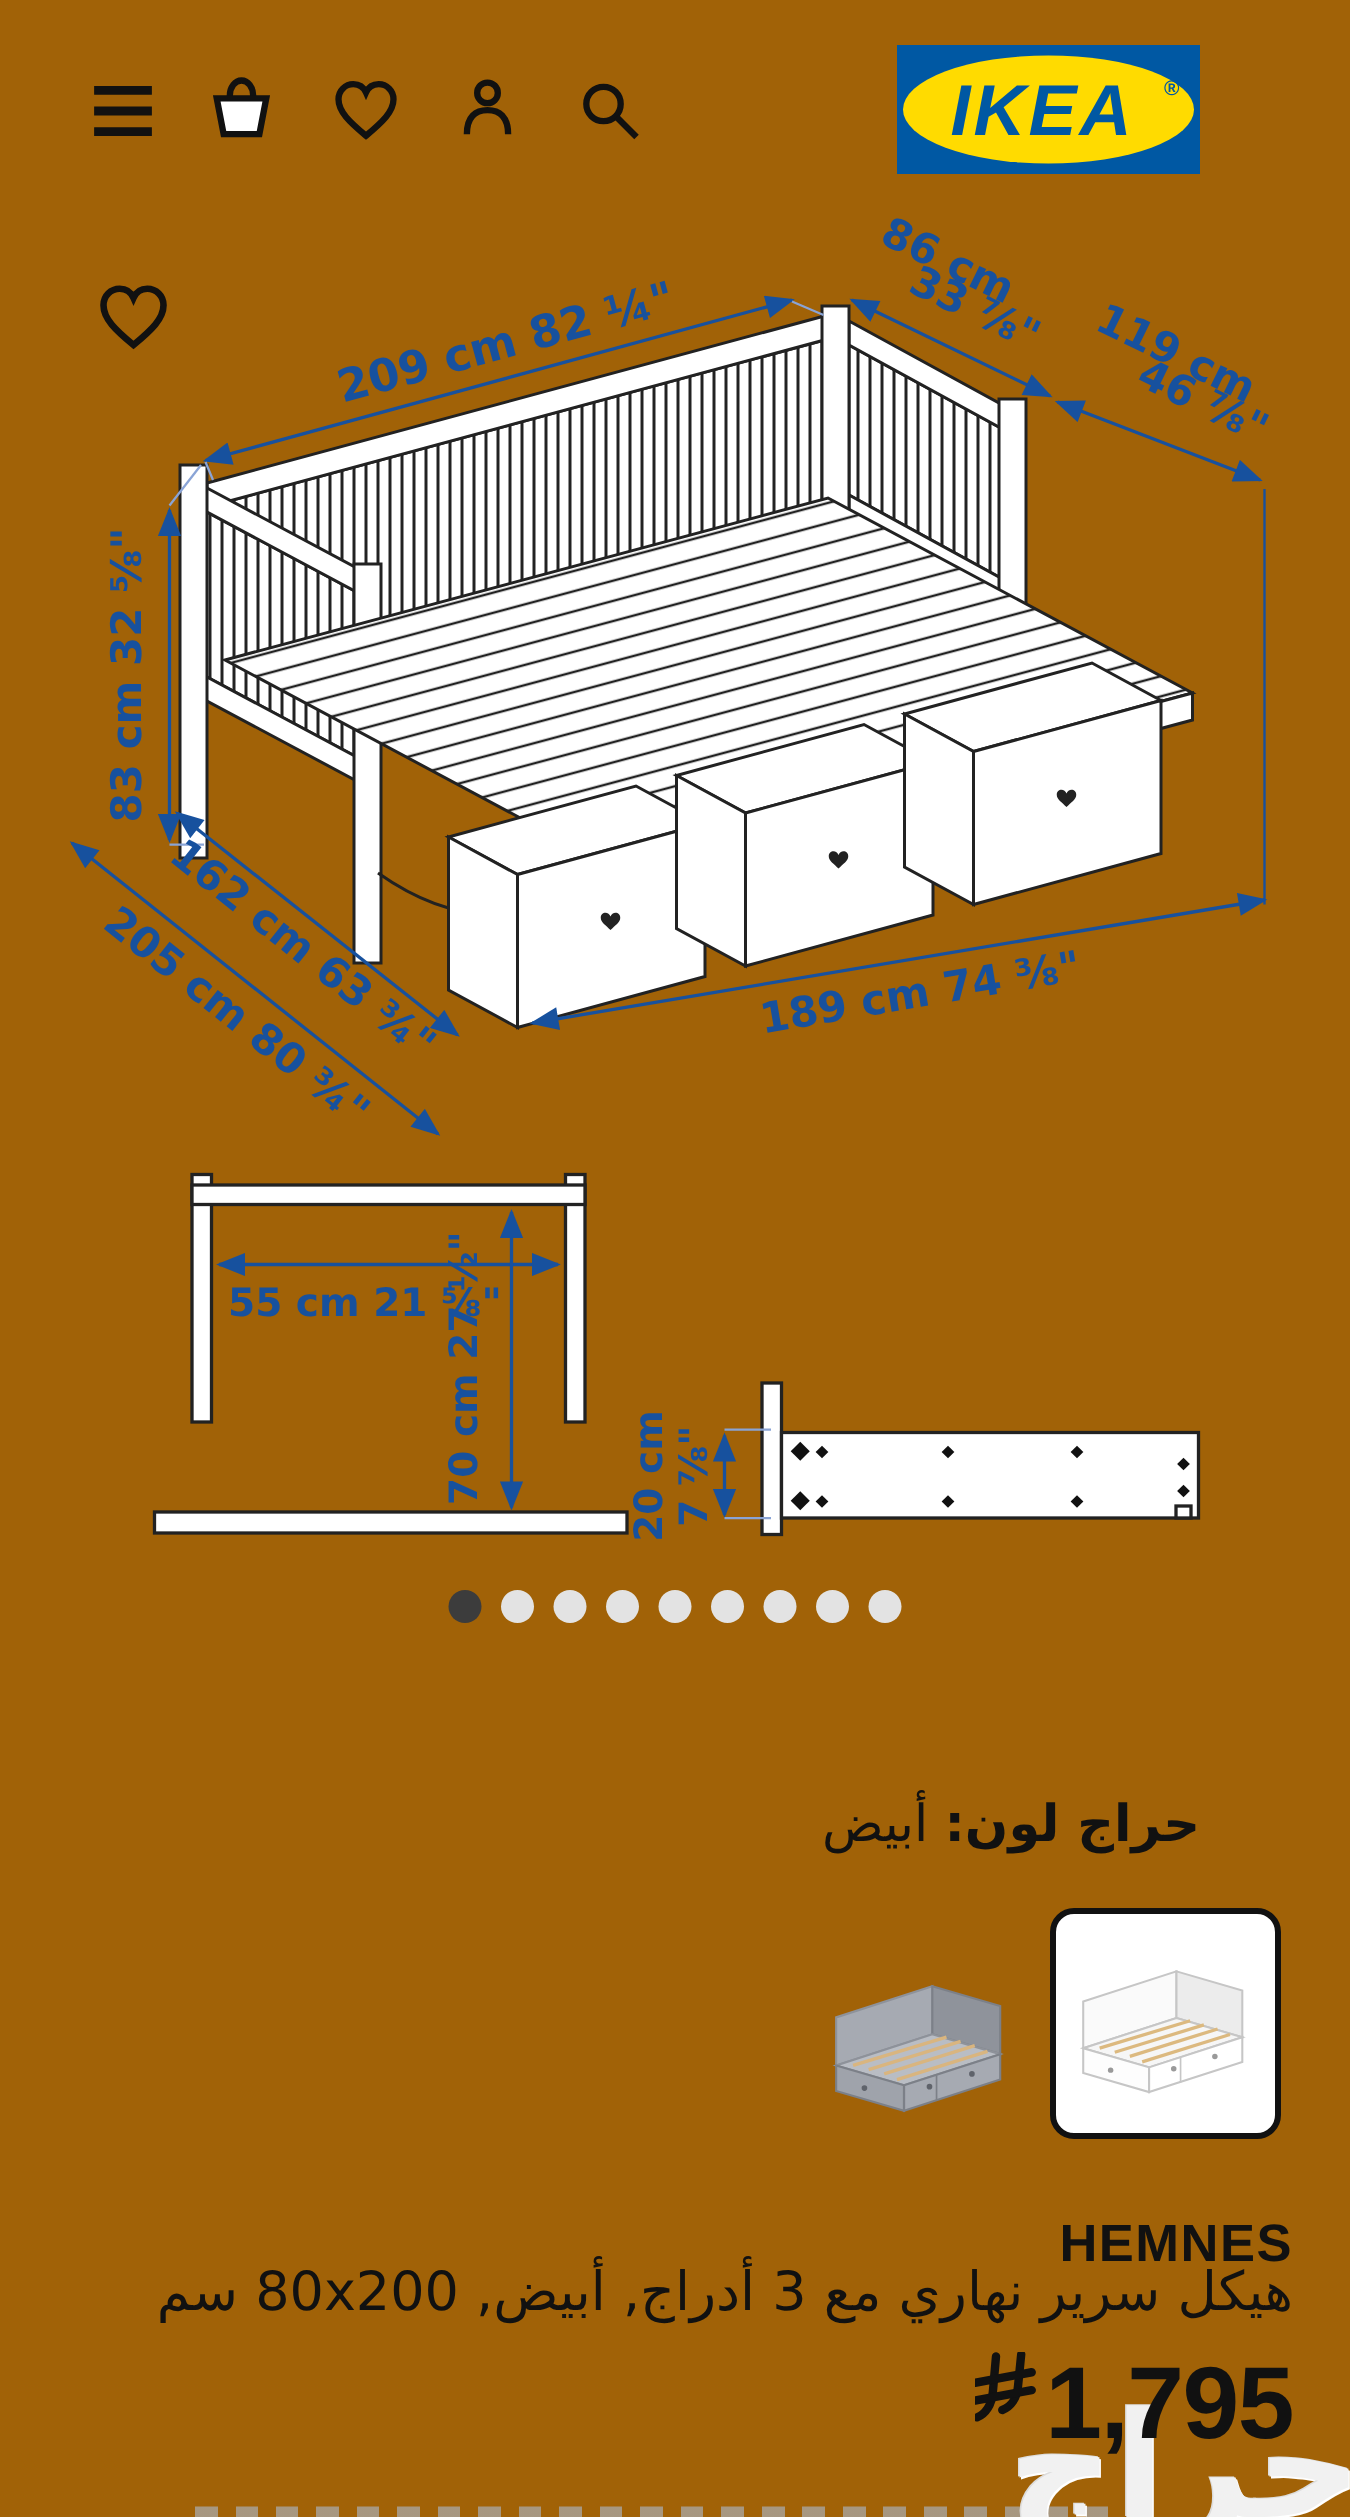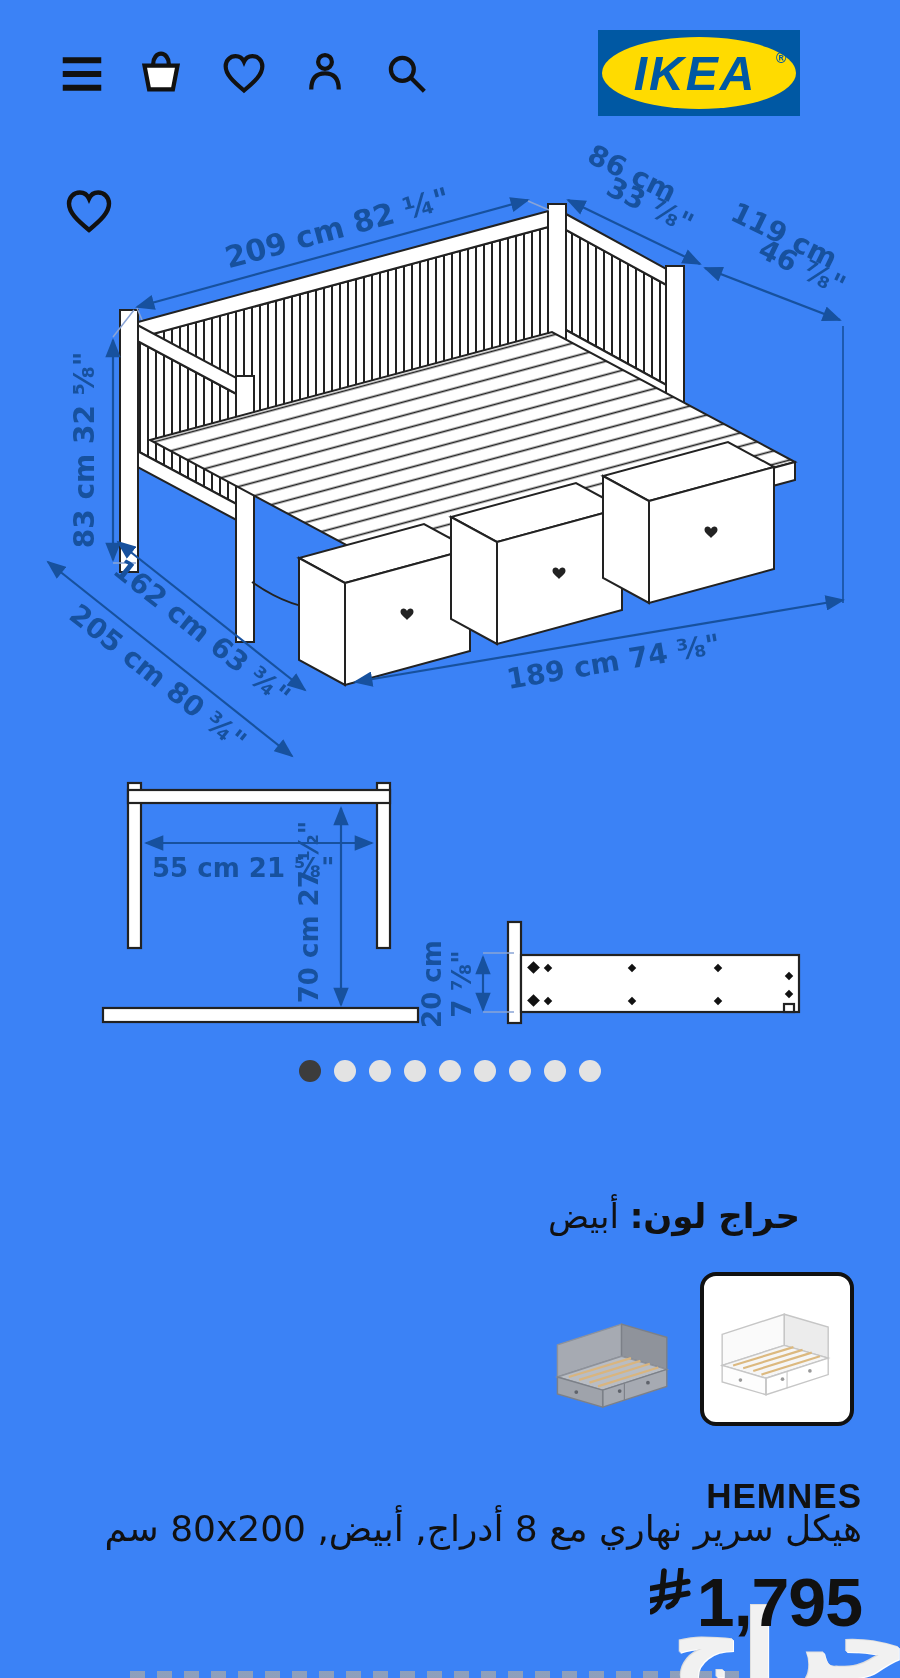--- a/index.html
+++ b/index.html
@@ -1,16 +1,16 @@
 <!DOCTYPE html>
 <html><head>
 <meta charset="utf-8">
 <style>
   html,body{margin:0;padding:0;background:#fff;}
-  .page{position:relative;width:900px;height:1678px;background:#3b82f6;overflow:hidden;
+  .page{position:relative;width:900px;height:1678px;background:#a16207;overflow:hidden;
         font-family:"Liberation Sans",sans-serif;color:#111;}
   
   .hdr-icon{position:absolute;width:44px;height:44px;cursor:pointer;}
   .logo{position:absolute;left:598px;top:30px;width:202px;height:86px;}
   
   .product-image{position:absolute;left:0;top:140px;width:900px;height:900px;}
   .fav{position:absolute;left:64px;top:188px;width:50px;height:48px;cursor:pointer;}
   .dim{font-family:"DejaVu Sans",sans-serif;font-weight:bold;fill:#17519e;}
   
   .dots{position:absolute;left:0;top:1060px;width:900px;height:24px;
@@ -270,21 +270,21 @@
       <line x1="58" y1="84" x2="58" y2="102" stroke="#c6c6c6" stroke-width="1.5"></line>
       <line x1="81" y1="95" x2="81" y2="77" stroke="#c6c6c6" stroke-width="1.2"></line>
     </svg>
   </div>
 
   <div class="watermark">حراج</div>
 
   <div class="pname">HEMNES</div>
 
   <div class="pdesc">
-    <span>هيكل سرير نهاري مع 8 أدراج, أبيض,</span>
+    <span>هيكل سرير نهاري مع 3 أدراج, أبيض,</span>
     <a>80x200 سم</a>
   </div>
 
   <div class="price-row">
     <svg class="sar" viewBox="0 0 30 34">
       <g stroke="#111" stroke-width="4" fill="none" stroke-linecap="round">
         <path d="M10,2 L8.5,19 C8,25 5,29.5 1,31"></path>
         <path d="M22,1 L20.5,16 C20,22 17,26 13,27.5"></path>
         <path d="M0,14.5 L27,9.5"></path>
         <path d="M0,23 L27,18"></path>

